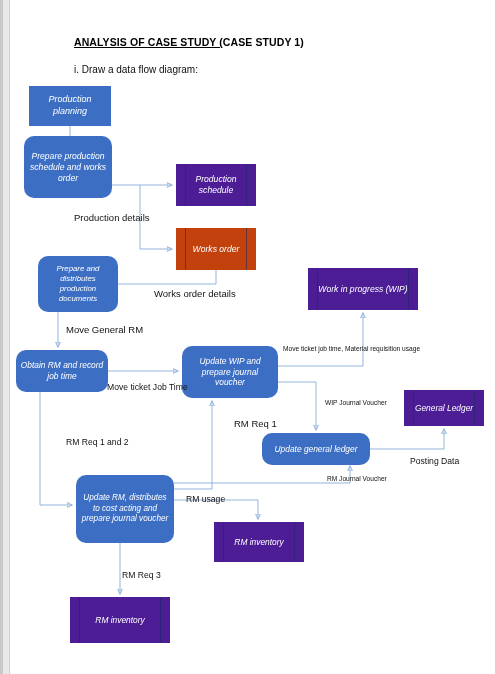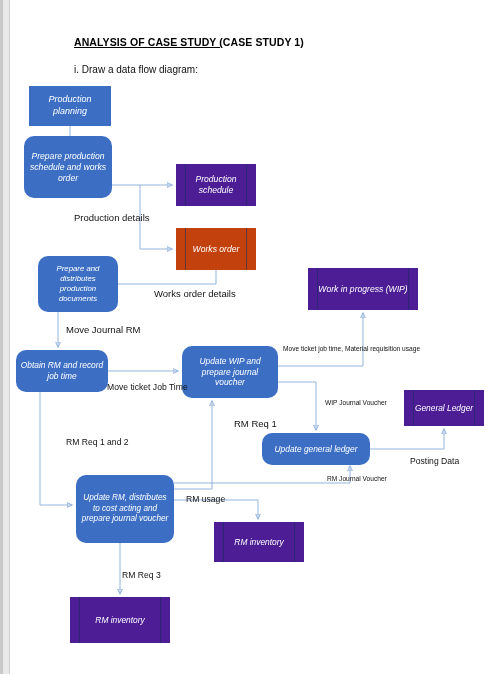--- a/index.html
+++ b/index.html
@@ -227,21 +227,21 @@
   </div>
 
   <div class="node store" style="left:70px; top:597px; width:100px; height:46px; font-size:8.4px;">
     <span class="bar-l"></span>
     <span class="bar-r"></span>
     <span class="lbl">RM inventory</span>
   </div>
 
   <div class="elabel big" style="left:74px; top:212px;">Production details</div>
   <div class="elabel big" style="left:134px; top:288px;margin-left:20px;">Works order details</div>
-  <div class="elabel big" style="left:66px; top:324px;">Move Journal RM</div>
+  <div class="elabel big" style="left:66px; top:324px;">Move General RM</div>
   <div class="elabel med" style="left:107px; top:382px;">Move ticket Job Time</div>
   <div class="elabel sm" style="left:283px; top:345px;">Move ticket job time, Material requisition usage</div>
   <div class="elabel sm" style="left:325px; top:399px;">WIP Journal Voucher</div>
   <div class="elabel big" style="left:234px; top:418px;">RM Req 1</div>
   <div class="elabel med" style="left:66px; top:437px;">RM Req 1 and 2</div>
   <div class="elabel med" style="left:394px; top:456px;padding-left:16px;">Posting Data</div>
   <div class="elabel sm" style="left:327px; top:475px;">RM Journal Voucher</div>
   <div class="elabel med" style="left:186px; top:494px;">RM usage</div>
   <div class="elabel med" style="left:122px; top:570px;">RM Req 3</div>
 

